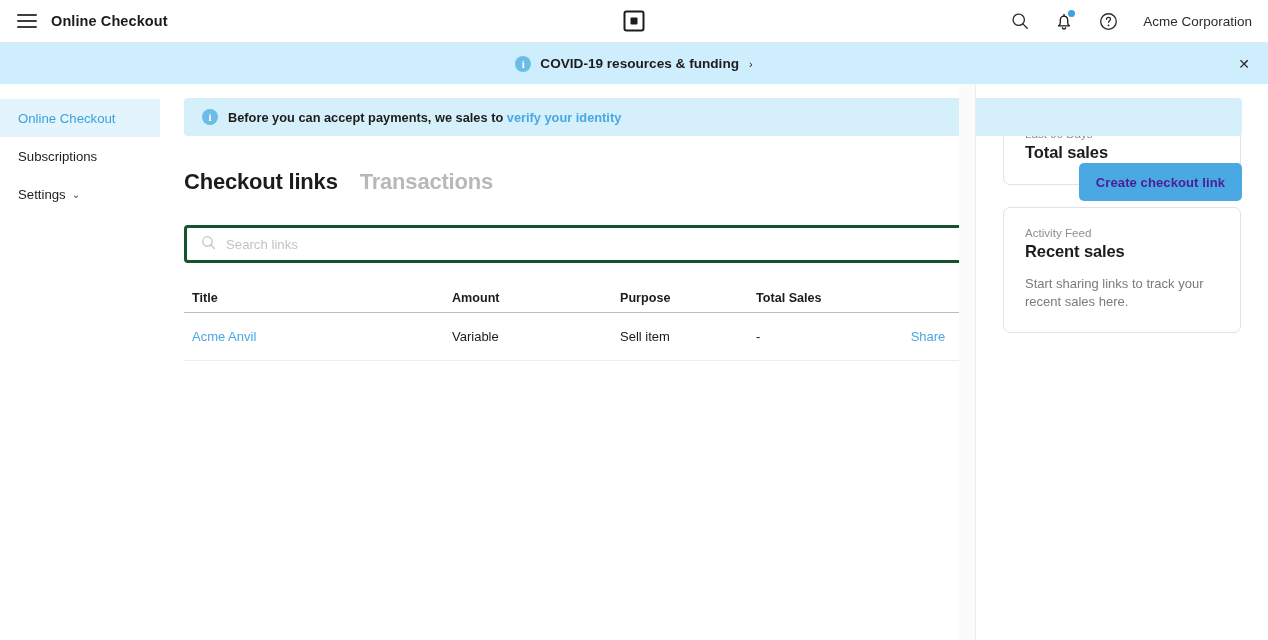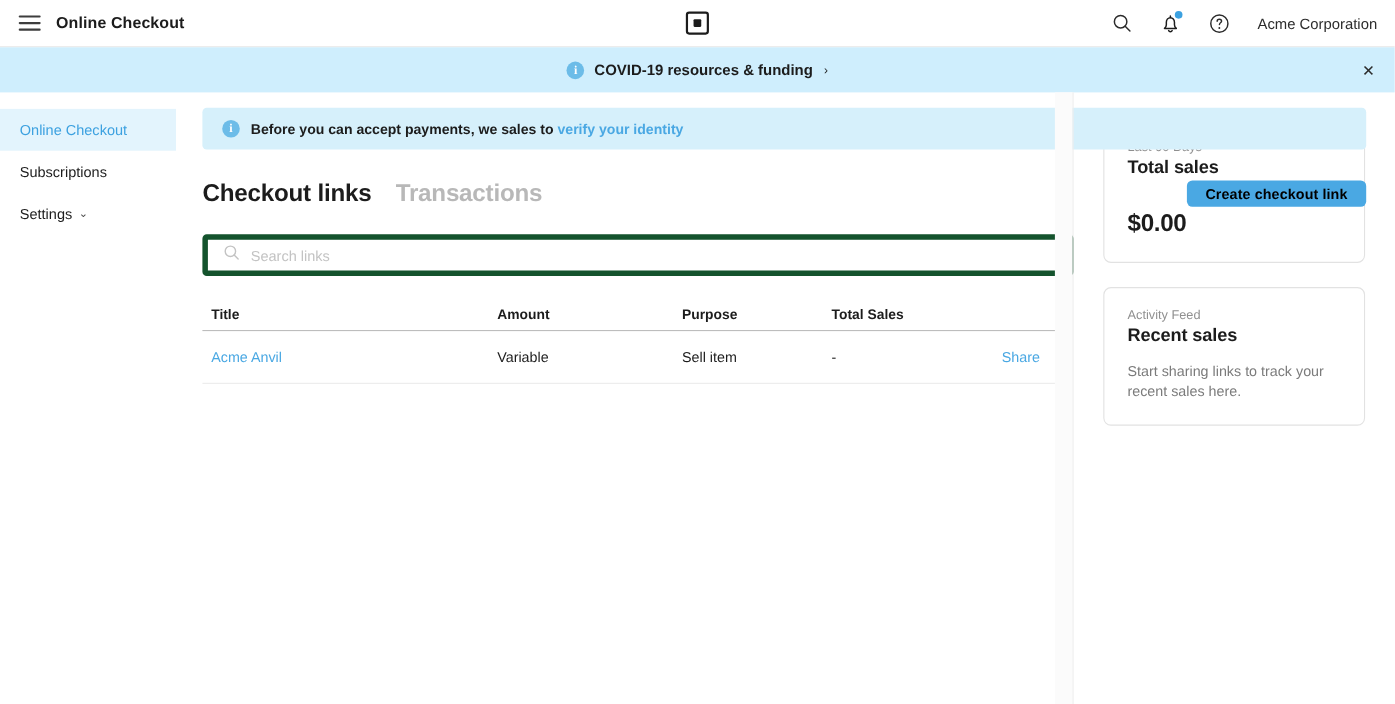--- a/index.html
+++ b/index.html
@@ -232,38 +232,38 @@
     font-weight: bold;
     cursor: pointer;
     letter-spacing: -.2px;
   }
   .tab.active { color: #1c1c1c; }
   .tab.inactive { color: #b8b8b8; margin-left: 22px; }
 
   .primary-btn {
     margin-left: auto;
     background: #4aa8e3;
-    color: #000000;
+    color: #4c1d95;
     border: none;
     border-radius: 5px;
-    height: 24px;
+    height: 38px;
     padding: 0 17px;
     font-size: 13px;
     font-weight: bold;
     font-family: "Liberation Sans", sans-serif;
     cursor: pointer;
     letter-spacing: .1px;
   }
 
   
   .search-wrap {
     margin-top: 24px;
     width: 792px;
     height: 38px;
-    border: 5px solid #14532d;
+    border: 3px solid #14532d;
     border-radius: 4px;
     display: flex;
     align-items: center;
     padding: 0 14px;
     gap: 10px;
     background: #fff;
   }
   .search-wrap input {
     border: none;
     outline: none;
@@ -482,21 +482,20 @@
     </div>
 
     <div class="gutter-strip"></div>
     <div class="v-divider"></div>
   </main>
 
   <aside class="rightrail">
     <div class="card">
       <div class="card-eyebrow">Last 90 Days</div>
       <div class="card-title">Total sales</div>
-      <div class="card-amount">$0.00</div>
     </div>
 
     <div class="card">
       <div class="card-eyebrow">Activity Feed</div>
       <div class="card-title">Recent sales</div>
       <div class="card-body">Start sharing links to track your recent sales here.</div>
     </div>
   </aside>
 
 </div>

